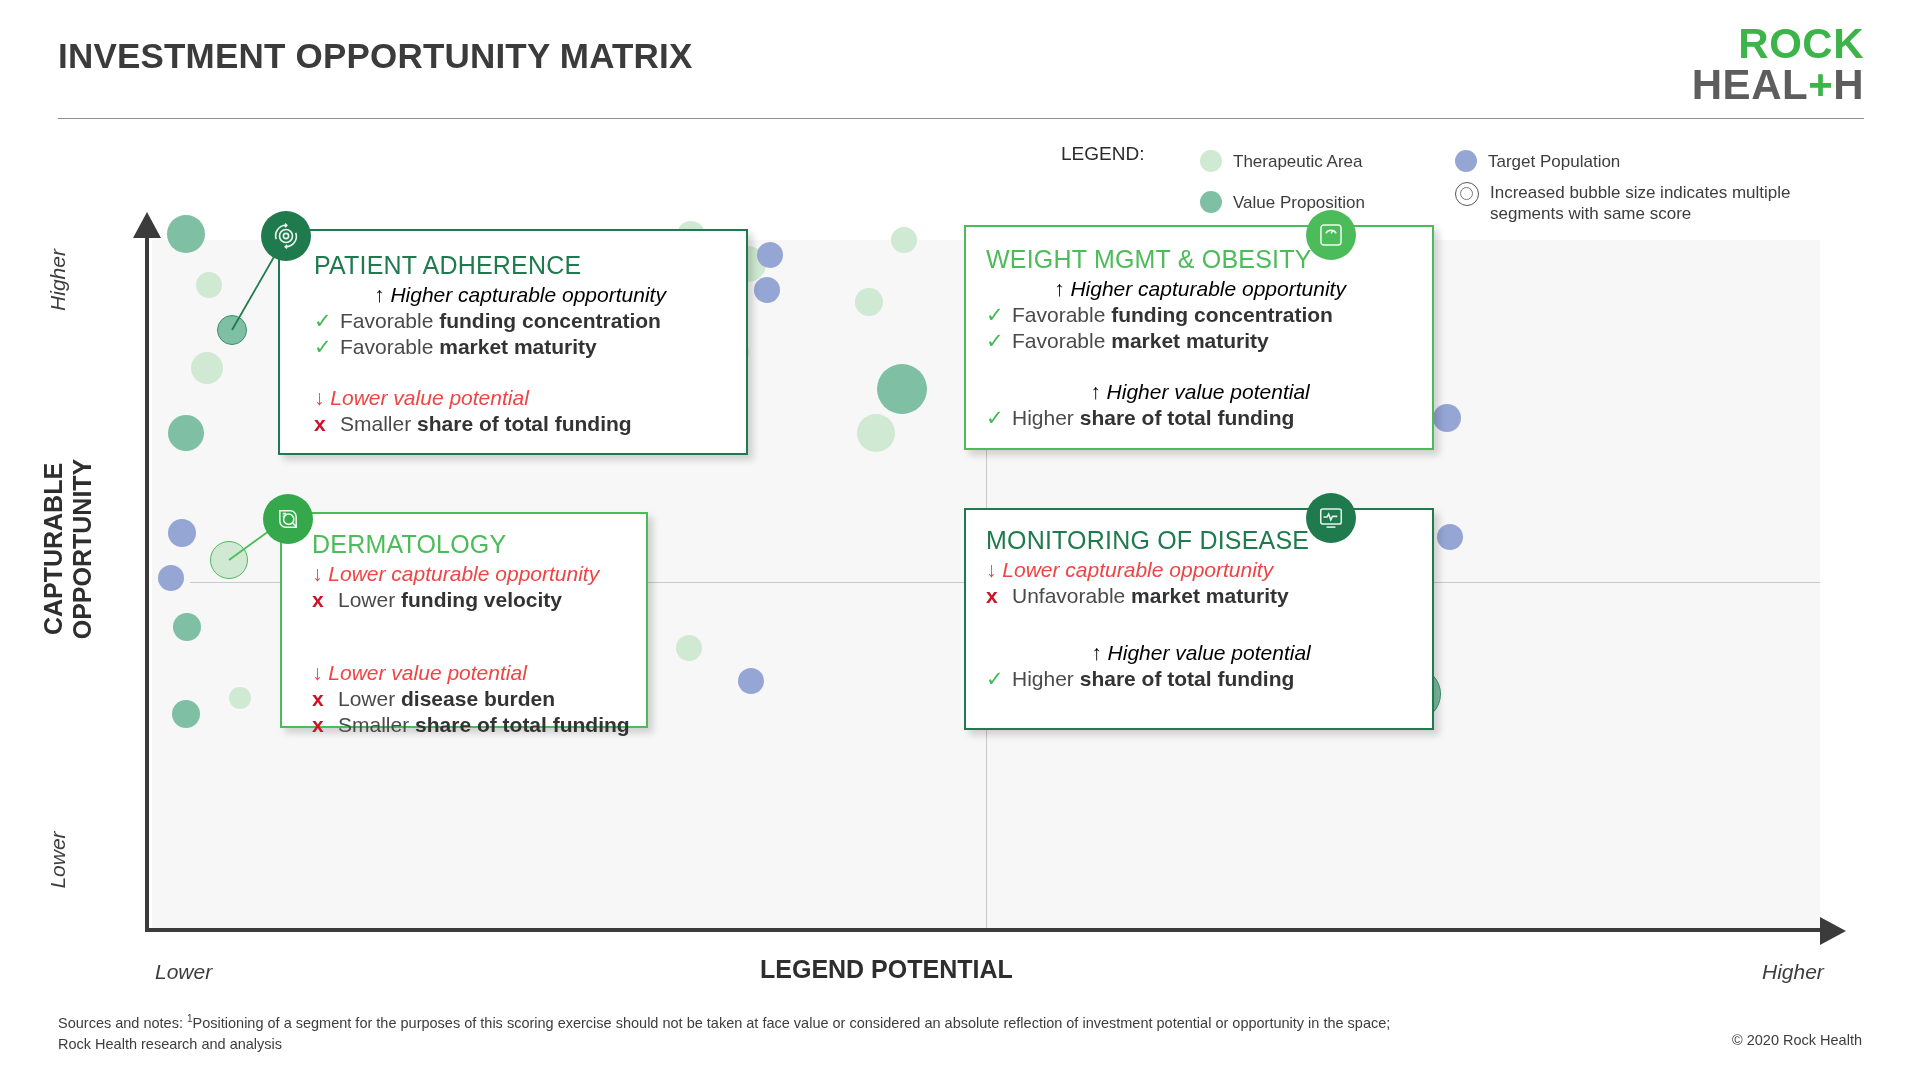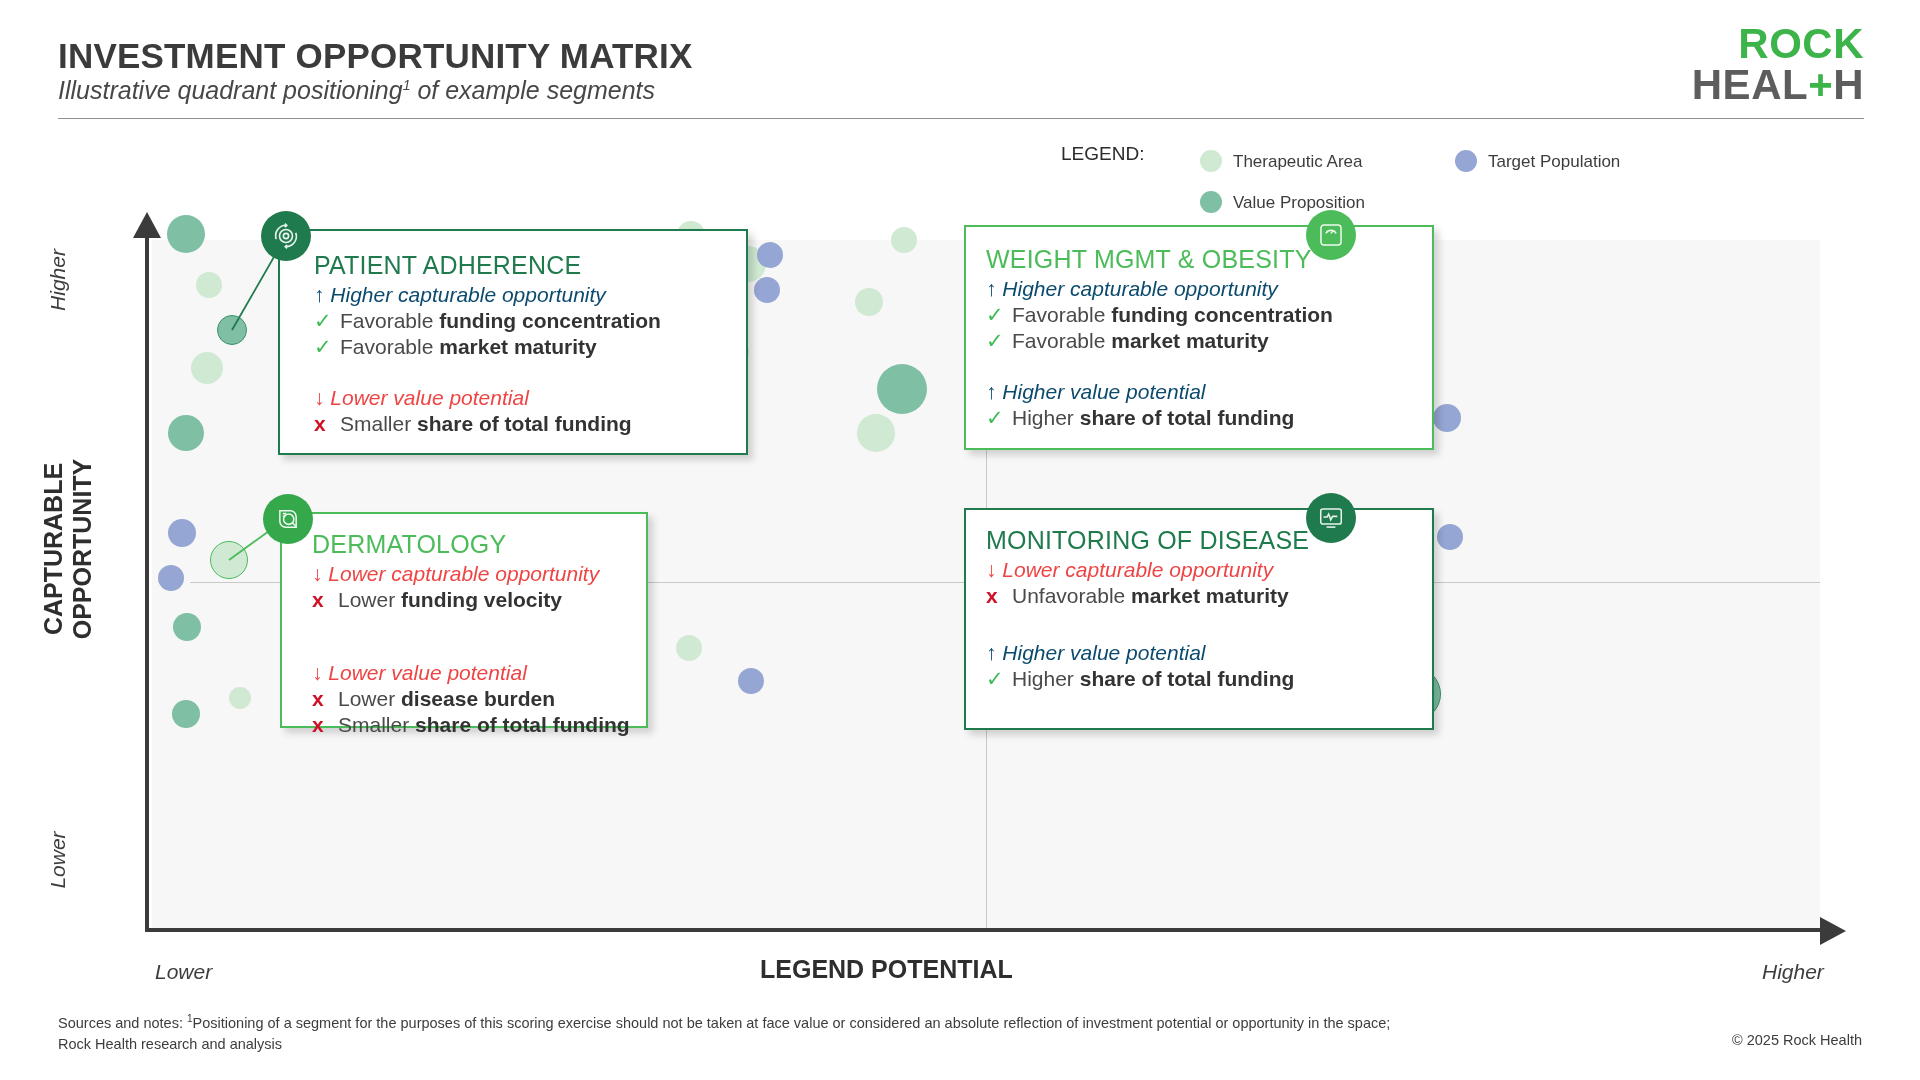--- a/index.html
+++ b/index.html
@@ -50,21 +50,21 @@
   .xlow{position:absolute;left:155px;top:960px;font-size:21px;font-style:italic;color:#3d3d3d;}
   .xhigh{position:absolute;left:1762px;top:960px;font-size:21px;font-style:italic;color:#3d3d3d;}
 
   
   .bub{position:absolute;border-radius:50%;}
 
   
   .card{position:absolute;background:#ffffff;box-shadow:5px 5px 7px rgba(0,0,0,.16);box-sizing:border-box;}
   .card-title{font-size:25px;font-weight:normal;margin:0 0 2px 0;letter-spacing:.2px;}
   .grp{font-size:21px;font-style:italic;margin-top:3px;}
-  .grp.pos{color:#0c4a6e;}
+  .grp.pos{color:#000000;text-align:center;}
   .grp.neg{color:#ef4444;}
   .li{font-size:21px;color:#4a4a4a;margin-top:2px;white-space:nowrap;}
   .li .mk{display:inline-block;width:26px;text-align:left;font-weight:bold;}
   .li .mk.ok{color:#3cba54;font-weight:normal;}
   .li .mk.no{color:#cf1126;}
   .li b{color:#333;font-weight:bold;}
   .spacer{height:24px;}
 
   
   .badge{position:absolute;width:50px;height:50px;border-radius:50%;display:flex;align-items:center;justify-content:center;}
@@ -74,38 +74,40 @@
   .foot{position:absolute;left:58px;top:1012px;font-size:14.5px;color:#3d3d3d;line-height:1.45;max-width:1560px;}
   .foot sup{font-size:10px;}
   .copy{position:absolute;right:58px;top:1032px;font-size:14.5px;color:#3d3d3d;}
 </style>
 </head>
 <body>
 
 <div class="stage">
 
   <div class="hdr-title">INVESTMENT OPPORTUNITY MATRIX</div>
-  <div class="hdr-sub"><span>Illustrative quadrant positioning</span><sup>1</sup><span> of example segments</span></div>
   <div class="hdr-rule"></div>
 
   <div class="logo">
     <div class="logo-rock">ROCK</div>
     <div class="logo-heal"><span>HEAL</span><span class="plus">+</span><span>H</span></div>
   </div>
 
   <div class="legend-title">LEGEND:</div>
 
   <div class="lg lg-ta">
     <span class="dot" style="background:#cfe9d2"></span><span>Therapeutic Area</span>
   </div>
   <div class="lg lg-vp">
     <span class="dot" style="background:#7fbfa4"></span><span>Value Proposition</span>
   </div>
   <div class="lg lg-tp">
     <span class="dot" style="background:#95a6d4"></span><span>Target Population</span>
+  </div>
+  <div class="lg lg-bs">
+    <span class="ring"></span><span class="txt"><span>Increased bubble size indicates multiple</span><br><span>segments with same score</span></span>
   </div>
 
   <div class="plot"></div>
   <div class="q-vline"></div>
   <div class="q-hline"></div>
 
   <div class="axis-y"></div>
   <div class="axis-y-head"></div>
   <div class="axis-x"></div>
   <div class="axis-x-head"></div>
@@ -228,15 +230,15 @@
       <rect x="3.2" y="4.2" width="17.6" height="13" rx="1.8"></rect>
       <path d="M5.6 11.2 h3 l1.4 -2.6 l1.8 5 l1.5 -3 h4.1"></path>
       <path d="M8.2 19.8 h7.6"></path>
     </svg>
   </div>
 
   <div class="foot">
     <span>Sources and notes: </span><sup>1</sup><span>Positioning of a segment for the purposes of this scoring exercise should not be taken at face value or considered an absolute reflection of investment potential or opportunity in the space;</span><br>
     <span>Rock Health research and analysis</span>
   </div>
-  <div class="copy">© 2025 Rock Health</div>
+  <div class="copy">© 2020 Rock Health</div>
 
 </div>
 
 </body></html>

